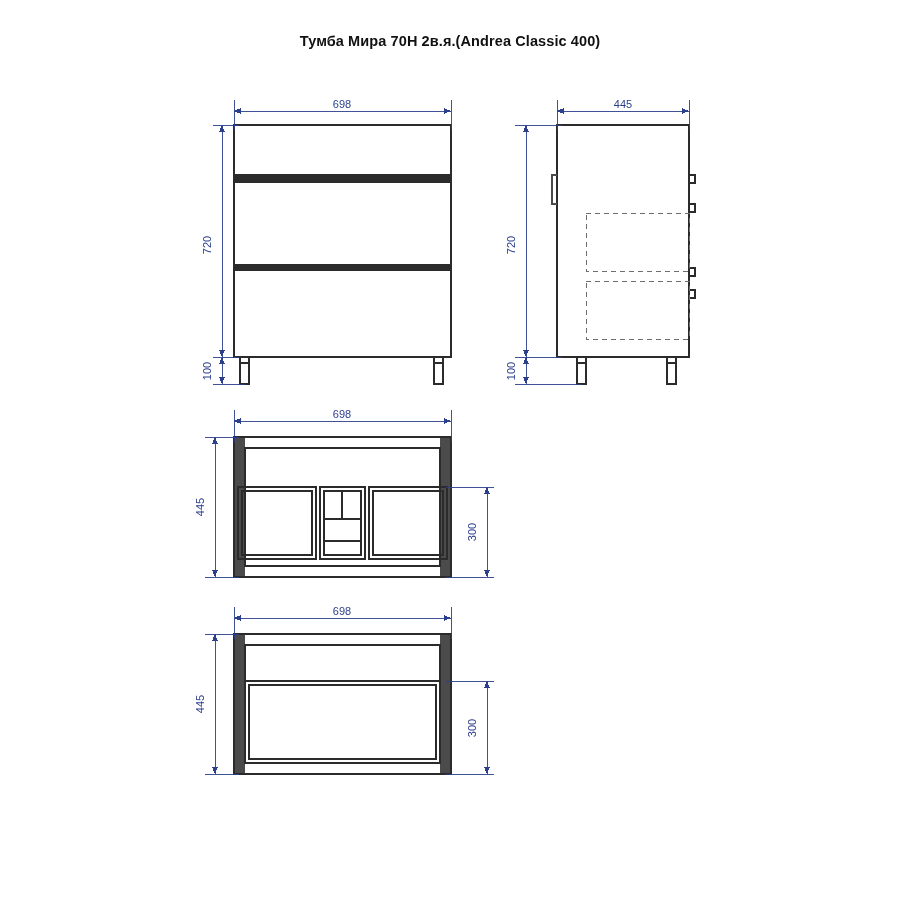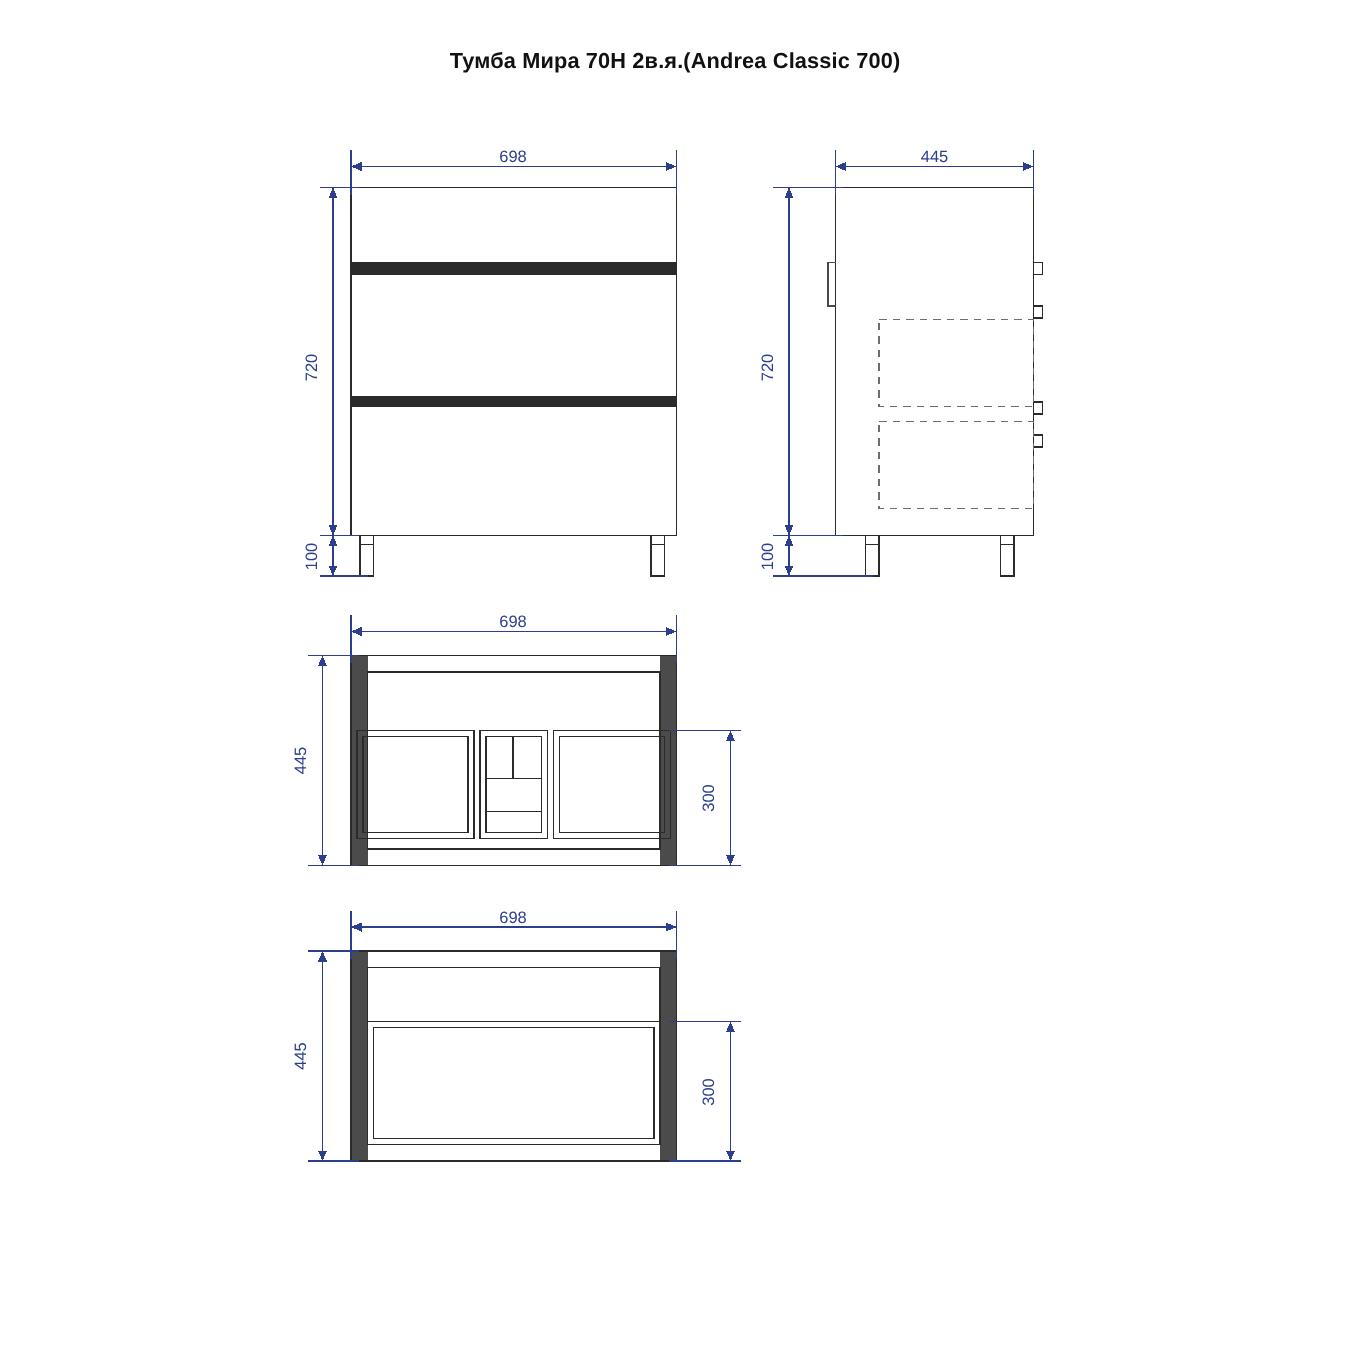--- a/index.html
+++ b/index.html
@@ -37,21 +37,21 @@
     fill: #2b3f8c;
     font-family: "Liberation Sans", sans-serif;
     font-size: 11px;
   }
 </style>
 </head>
 <body>
 
 <div id="sheet">
 
-  <div class="title">Тумба Мира 70Н 2в.я.(Andrea Classic 700)</div>
+  <div class="title">Тумба Мира 70Н 2в.я.(Andrea Classic 400)</div>
 
   <svg width="900" height="900" viewBox="0 0 900 900">
     <g fill="none" stroke="#2b2b2b" stroke-width="1.2" shape-rendering="crispEdges">
 
       <g>
 
         <rect x="234" y="125" width="217" height="232"></rect>
 
         <line x1="234" y1="175" x2="451" y2="175"></line>
         <rect x="234" y="175" width="217" height="8" fill="#2b2b2b" stroke="none"></rect>

